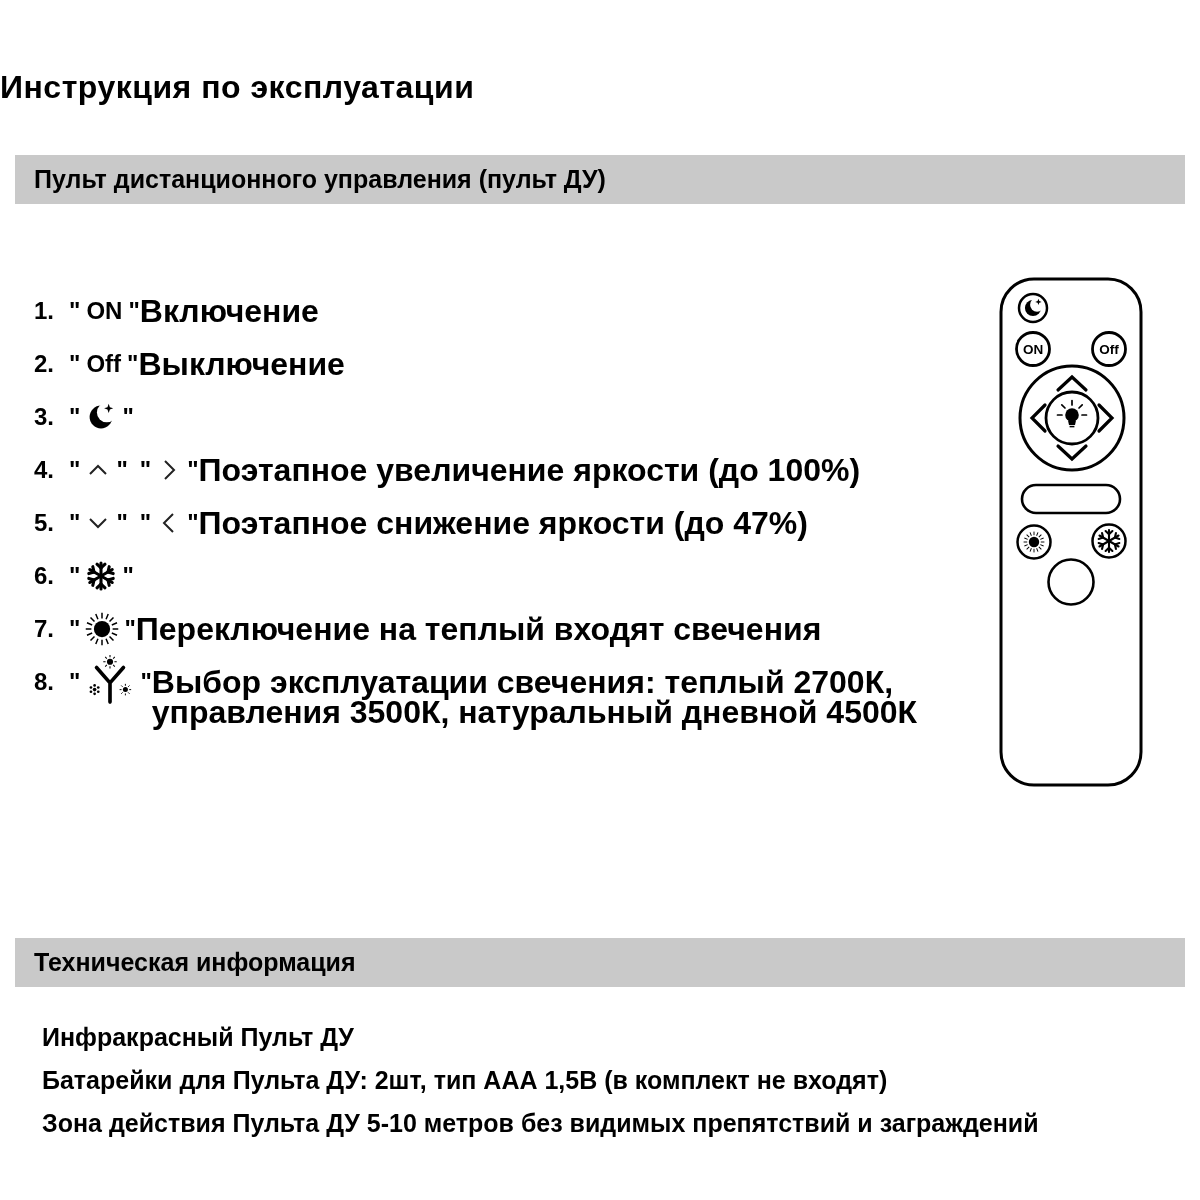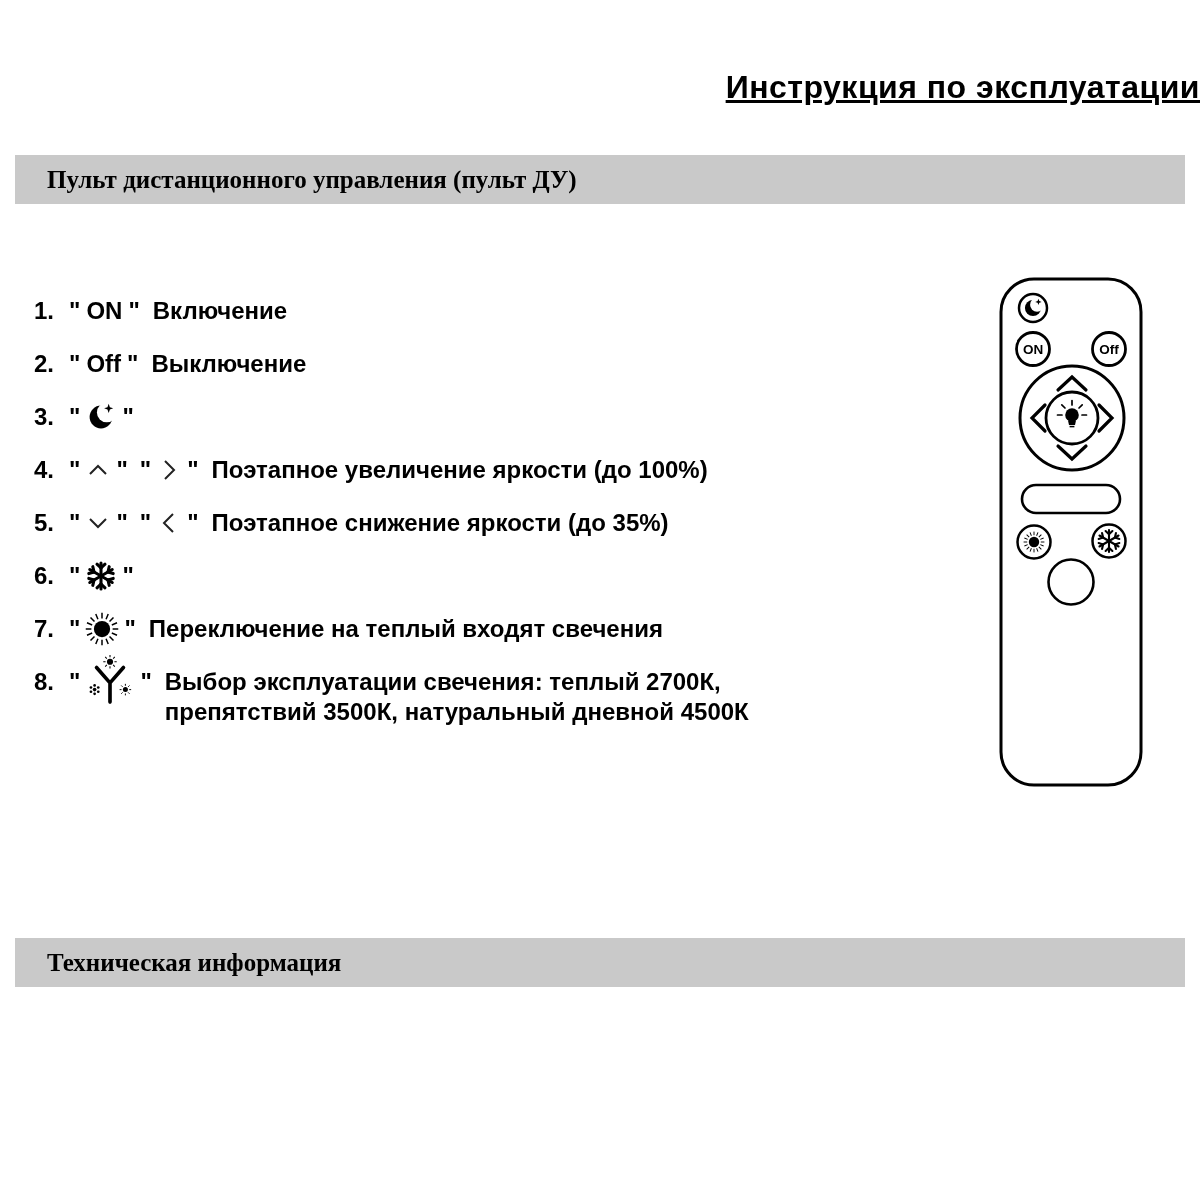--- a/index.html
+++ b/index.html
@@ -1,33 +1,33 @@
 <!DOCTYPE html>
 <html><head>
 <meta charset="utf-8">
 <style>
   html,body{margin:0;padding:0;background:#fff;}
   .page{position:relative;width:1200px;height:1200px;background:#fff;overflow:hidden;
         font-family:"Liberation Sans", sans-serif;font-weight:bold;color:#000;}
-  .title{position:absolute;top:68px;left:0;width:100%;text-align:right;
-         font-size:32px;line-height:38px;letter-spacing:0.5px;text-decoration:underline;}
+  .title{position:absolute;top:68px;left:0;width:100%;text-align:left;
+         font-size:32px;line-height:38px;letter-spacing:0.5px;}
   .bar{position:absolute;left:15px;width:1170px;height:49px;background:#c9c9c9;
-       display:flex;align-items:center;padding-left:32px;box-sizing:border-box;
-       font-size:25px;font-family:Liberation Serif, serif;}
+       display:flex;align-items:center;padding-left:19px;box-sizing:border-box;
+       font-size:25px;}
   .bar-remote{top:155px;}
   .bar-tech{top:938px;}
   .list{position:absolute;left:34px;top:296px;width:930px;}
   .row{display:flex;align-items:flex-start;margin-bottom:23px;}
   .row .num{line-height:30px;font-size:24px;margin-right:9px;min-width:26px;}
   .keys{display:flex;align-items:center;height:30px;}
   .q{font-size:24px;line-height:30px;}
   .key-txt{font-size:24px;line-height:30px;margin:0 6px;}
   .key-ic{margin:0 5px;display:flex;align-items:center;}
   .grp-gap{width:12px;}
-  .lbl{font-size:24px;line-height:30px;margin-left:13px;}
+  .lbl{font-size:32px;line-height:30px;}
   .lbl2 .l2{display:block;}
   svg{display:block;}
   .remote{position:absolute;left:999px;top:277px;}
   .tech{position:absolute;left:42px;top:1022px;}
   .tech p{margin:0 0 13px 0;font-size:25px;line-height:30px;}
   .defs-holder{position:absolute;width:0;height:0;overflow:hidden;}
 </style>
 </head>
 <body>
 
@@ -141,21 +141,21 @@
           <span class="q">"</span>
           <span class="grp-gap"></span>
           <span class="q">"</span>
           <span class="key-ic">
         <svg width="26" height="26" viewBox="0 0 26 26">
               <polyline points="17,4 8,13 17,22" fill="none" stroke="#222" stroke-width="2"></polyline>
             </svg>
       </span>
           <span class="q">"</span>
         </span>
-      <span class="lbl">Поэтапное снижение яркости (до 35%)</span>
+      <span class="lbl">Поэтапное снижение яркости (до 47%)</span>
     </div>
 
     <div class="row">
       <span class="num">6.</span>
       <span class="keys">
           <span class="q">"</span>
           <span class="key-ic">
         <svg width="32" height="32" viewBox="-16 -16 32 32">
               <use href="#flake" fill="none" stroke="#000" stroke-width="2.6" stroke-linecap="round" transform="scale(1.18)"></use>
             </svg>
@@ -203,21 +203,21 @@
           <g transform="translate(42,37)">
             <circle r="2.6" fill="#000"></circle>
             <g stroke="#000" stroke-width="1" fill="none">
               <path d="M0,-4 V-6 M4,0 H6 M-4,0 H-6 M0,4 V6 M2.9,-2.9 l1.4,-1.4 M-2.9,-2.9 l-1.4,-1.4 M2.9,2.9 l1.4,1.4 M-2.9,2.9 l-1.4,1.4"></path>
             </g>
           </g>
         </svg>
       </span>
           <span class="q">"</span>
         </span>
-      <span class="lbl lbl2"><span class="l1">Выбор эксплуатации свечения: теплый 2700К,</span><span class="l2">препятствий 3500К, натуральный дневной 4500К</span></span>
+      <span class="lbl lbl2"><span class="l1">Выбор эксплуатации свечения: теплый 2700К,</span><span class="l2">управления 3500К, натуральный дневной 4500К</span></span>
     </div>
   </div>
 
   <svg class="remote" width="144" height="510" viewBox="0 0 144 510">
     <rect x="2" y="2" width="140" height="506" rx="33" fill="#fff" stroke="#000" stroke-width="3"></rect>
 
     <g transform="translate(34,31)">
       <circle r="14" fill="#fff" stroke="#000" stroke-width="2.5"></circle>
       <g>
           <use href="#moon" transform="scale(0.85)"></use>
@@ -265,14 +265,19 @@
         </g>
     </g>
 
     <circle cx="72" cy="305" r="22.5" fill="#fff" stroke="#000" stroke-width="2.6"></circle>
   </svg>
 
   <div class="bar bar-tech">
     <span>Техническая информация</span>
   </div>
 
+  <div class="tech">
+    <p>Инфракрасный Пульт ДУ</p>
+    <p>Батарейки для Пульта ДУ: 2шт, тип ААА 1,5В (в комплект не входят)</p>
+    <p>Зона действия Пульта ДУ 5-10 метров без видимых препятствий и заграждений</p>
+  </div>
 
 </div>
 
 </body></html>

